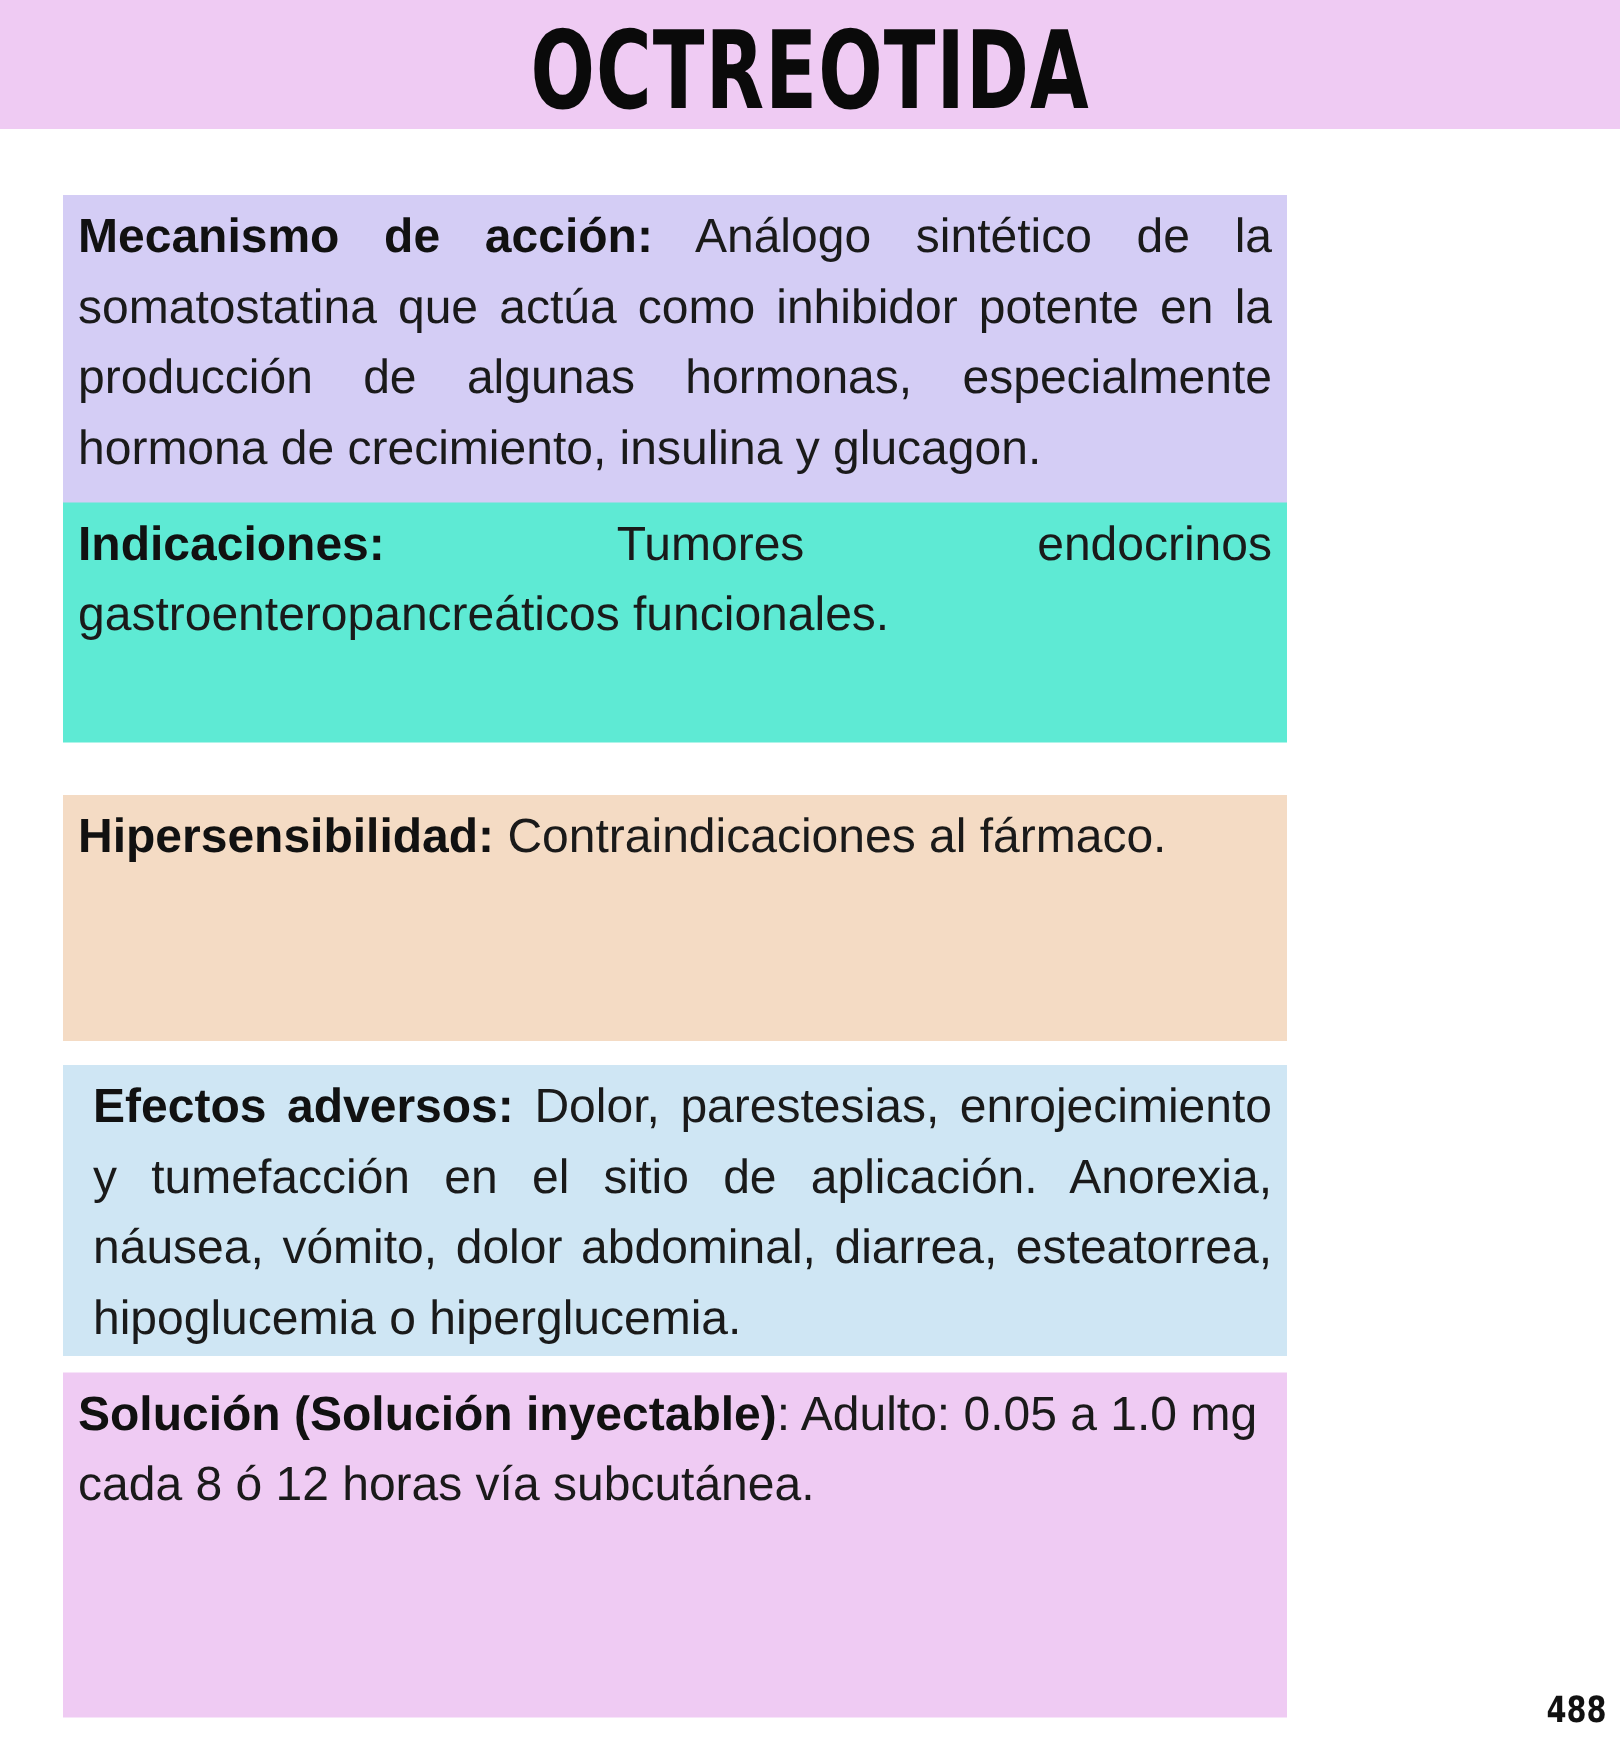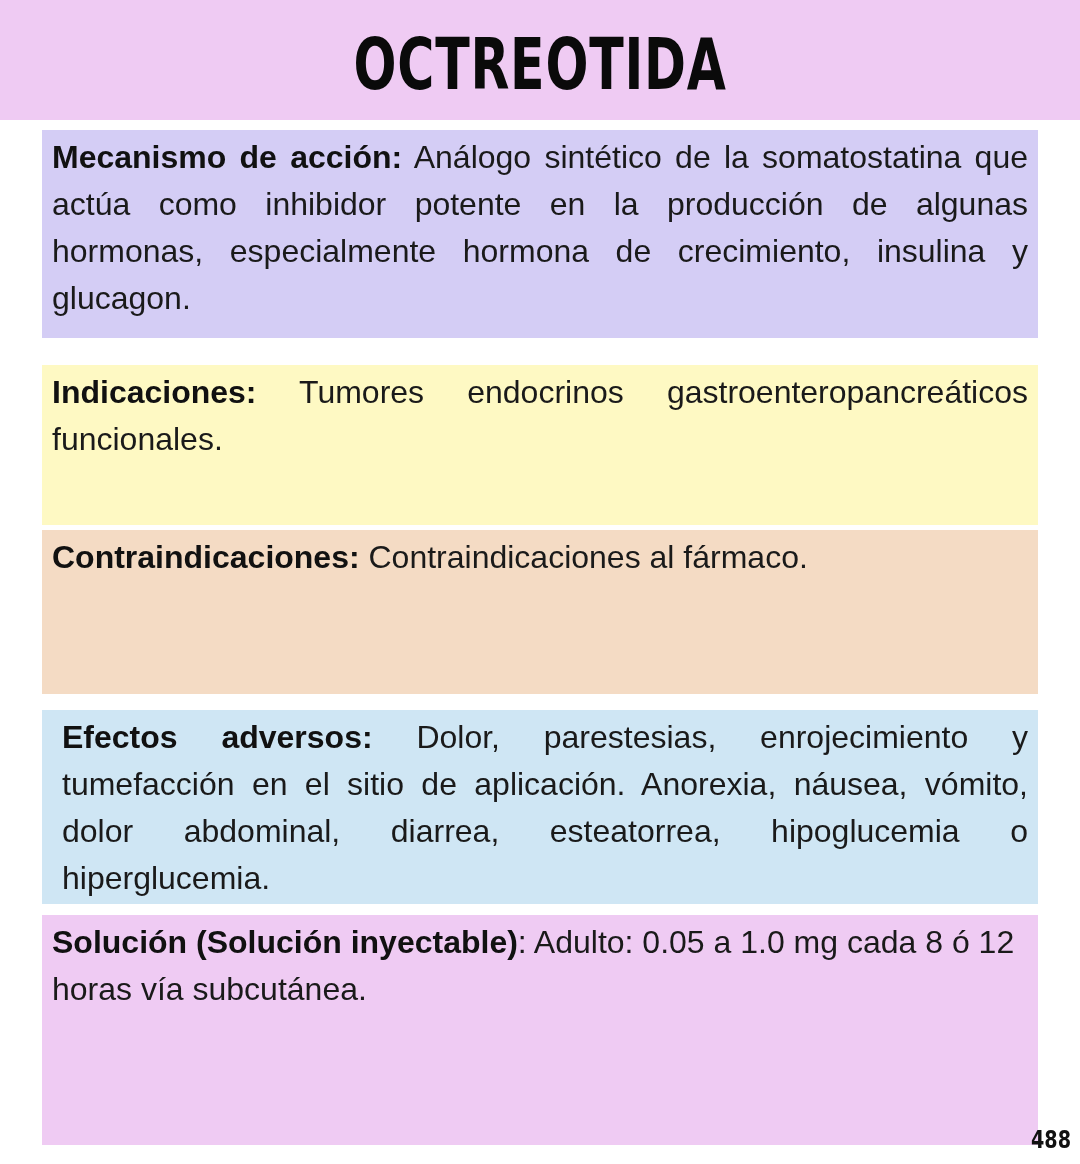--- a/index.html
+++ b/index.html
@@ -1,26 +1,26 @@
 <!DOCTYPE html>
 <html><head>
 <meta charset="utf-8">
 <style>
   html, body { margin:0; padding:0; }
   body { width:1080px; height:1164px; background:#ffffff; position:relative; overflow:hidden;
          font-family:"Liberation Sans", "DejaVu Sans", sans-serif; color:#1a1a1a; }
-  .header { position:absolute; left:0; top:0; width:1080px; height:120px; background:#efcbf3;
+  .header { position:absolute; left:0; top:0; width:1080px; height:86px; background:#efcbf3;
             display:flex; align-items:center; justify-content:center; }
   .title { font-family:"DejaVu Sans Condensed","DejaVu Sans", sans-serif; font-weight:bold;
            font-size:72px; letter-spacing:1px; color:#0a0a0a; transform:scaleX(0.78); margin-top:8px; }
-  .section { position:absolute; left:42px; width:996px; box-sizing:border-box; padding:4px 10px 0 10px;
+  .section { position:absolute; left:42px; width:816px; box-sizing:border-box; padding:4px 10px 0 10px;
              font-size:32px; line-height:47px; text-align:justify; }
   .section .label { font-weight:bold; color:#111; }
   .s1 { top:130px; height:208px; background:#d4cdf5; }
-  .s2 { top:365px; height:160px; background:#fef9c3; }
+  .s2 { top:335px; height:160px; background:#5eead4; }
   .s3 { top:530px; height:164px; background:#f4dbc4; }
   .s4 { top:710px; height:194px; background:#cfe6f4;padding-left:20px; }
   .s5 { top:915px; height:230px; background:#efcbf3; }
   .s3 .text, .s5 .text { font-family:"Liberation Sans Narrow","Liberation Sans", sans-serif; }
   .s3, .s5 { text-align:left; }
   .page-num { position:absolute; right:4px; top:1126px; font-weight:bold; font-size:24px;
               font-family:"DejaVu Sans", sans-serif; transform:scaleX(0.8); color:#111; }
 </style>
 </head>
 <body>
@@ -31,21 +31,21 @@
 
 <div class="section s1">
   <span class="label">Mecanismo de acción:</span><span class="text"> Análogo sintético de la somatostatina que actúa como inhibidor potente en la producción de algunas hormonas, especialmente hormona de crecimiento, insulina y glucagon.</span>
 </div>
 
 <div class="section s2">
   <span class="label">Indicaciones:</span><span class="text"> Tumores endocrinos gastroenteropancreáticos funcionales.</span>
 </div>
 
 <div class="section s3">
-  <span class="label">Contraindicaciones:</span><span class="text"> Contraindicaciones al fármaco.</span>
+  <span class="label">Hipersensibilidad:</span><span class="text"> Contraindicaciones al fármaco.</span>
 </div>
 
 <div class="section s4">
   <span class="label">Efectos adversos:</span><span class="text"> Dolor, parestesias, enrojecimiento y tumefacción en el sitio de aplicación. Anorexia, náusea, vómito, dolor abdominal, diarrea, esteatorrea, hipoglucemia o hiperglucemia.</span>
 </div>
 
 <div class="section s5">
   <span class="label">Solución (Solución inyectable)</span><span class="text">: Adulto: 0.05 a 1.0 mg cada 8 ó 12 horas vía subcutánea.</span>
 </div>
 

